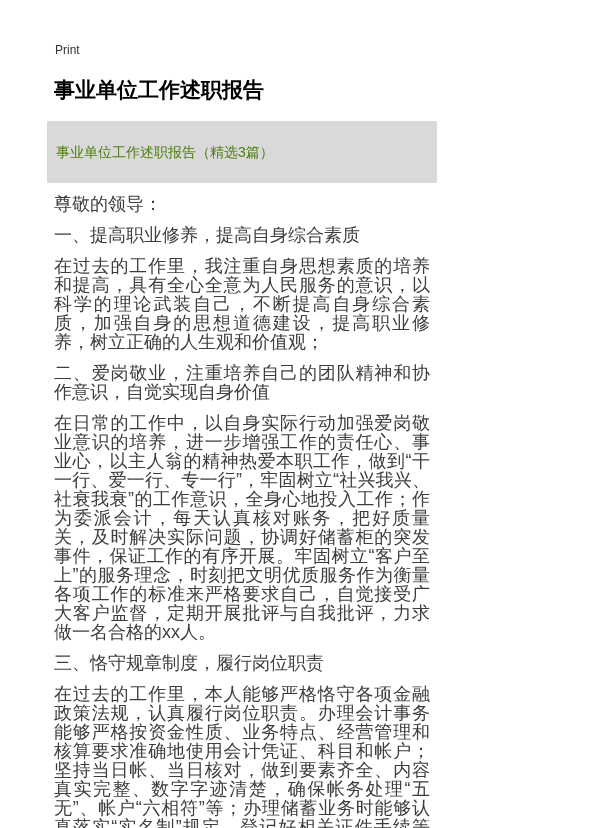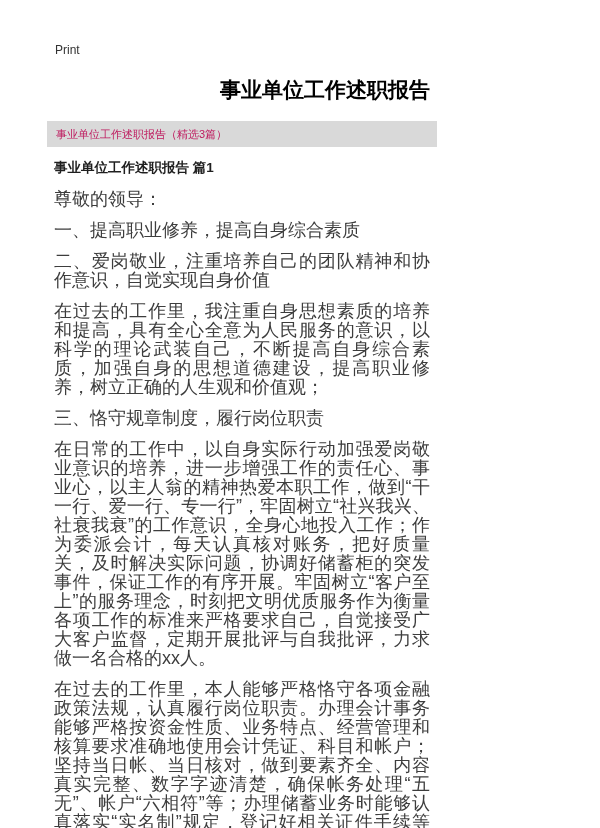--- a/index.html
+++ b/index.html
@@ -21,31 +21,31 @@
     font-size: 12px;
     color: #333333;
     margin: 0 0 20px 1px;
     cursor: pointer;
     display: inline-block;
   }
   .title {
     font-size: 21px;
     line-height: 26px;
     font-weight: bold;
-    text-align: right;
+    text-align: left;
     color: #000000;
     margin: 0 0 18px 0;
   }
   .subtitle-bar {
     background: #d9d9d9;
     margin: 0 -7px 12px -7px;
-    padding: 5px 9px;
-    font-size: 11px;
+    padding: 23px 9px;
+    font-size: 14px;
     line-height: 16px;
-    color: #be185d;
+    color: #4d7c0f;
   }
   .section-heading {
     font-size: 13.5px;
     line-height: 17px;
     font-weight: bold;
     color: #1f1f1f;
     margin: 0 0 14px 0;
   }
   .para {
     font-size: 18px;
@@ -61,24 +61,23 @@
 <div class="page">
 
   <div class="print-link">Print</div>
 
   <h1 class="title">事业单位工作述职报告</h1>
 
   <div class="subtitle-bar">
     <span>事业单位工作述职报告（精选3篇）</span>
   </div>
 
-  <h2 class="section-heading">事业单位工作述职报告 篇1</h2>
 
   <p class="para">尊敬的领导：</p>
   <p class="para">一、提高职业修养，提高自身综合素质</p>
+  <p class="para">在过去的工作里，我注重自身思想素质的培养和提高，具有全心全意为人民服务的意识，以科学的理论武装自己，不断提高自身综合素质，加强自身的思想道德建设，提高职业修养，树立正确的人生观和价值观；</p>
   <p class="para">二、爱岗敬业，注重培养自己的团队精神和协作意识，自觉实现自身价值</p>
-  <p class="para">在过去的工作里，我注重自身思想素质的培养和提高，具有全心全意为人民服务的意识，以科学的理论武装自己，不断提高自身综合素质，加强自身的思想道德建设，提高职业修养，树立正确的人生观和价值观；</p>
+  <p class="para">在日常的工作中，以自身实际行动加强爱岗敬业意识的培养，进一步增强工作的责任心、事业心，以主人翁的精神热爱本职工作，做到“干一行、爱一行、专一行”，牢固树立“社兴我兴、社衰我衰”的工作意识，全身心地投入工作；作为委派会计，每天认真核对账务，把好质量关，及时解决实际问题，协调好储蓄柜的突发事件，保证工作的有序开展。牢固树立“客户至上”的服务理念，时刻把文明优质服务作为衡量各项工作的标准来严格要求自己，自觉接受广大客户监督，定期开展批评与自我批评，力求做一名合格的xx人。</p>
   <p class="para">三、恪守规章制度，履行岗位职责</p>
-  <p class="para">在日常的工作中，以自身实际行动加强爱岗敬业意识的培养，进一步增强工作的责任心、事业心，以主人翁的精神热爱本职工作，做到“干一行、爱一行、专一行”，牢固树立“社兴我兴、社衰我衰”的工作意识，全身心地投入工作；作为委派会计，每天认真核对账务，把好质量关，及时解决实际问题，协调好储蓄柜的突发事件，保证工作的有序开展。牢固树立“客户至上”的服务理念，时刻把文明优质服务作为衡量各项工作的标准来严格要求自己，自觉接受广大客户监督，定期开展批评与自我批评，力求做一名合格的xx人。</p>
   <p class="para">在过去的工作里，本人能够严格恪守各项金融政策法规，认真履行岗位职责。办理会计事务能够严格按资金性质、业务特点、经营管理和核算要求准确地使用会计凭证、科目和帐户；坚持当日帐、当日核对，做到要素齐全、内容真实完整、数字字迹清楚，确保帐务处理“五无”、帐户“六相符”等；办理储蓄业务时能够认真落实“实名制”规定，登记好相关证件手续等等。每日营业终了，逐笔勾对电脑打印流水帐和现金收付登记薄，坚持一日三核库制度。填送会计报表时做到内容真实、计算准确、字迹清晰、签章齐全、按时报送，各种报表、各项目之间的相关数字衔接一致。</p>
   <p class="para">四、科目和帐户，落实“三防一保”</p>
 
 </div>
 
 </body></html>

